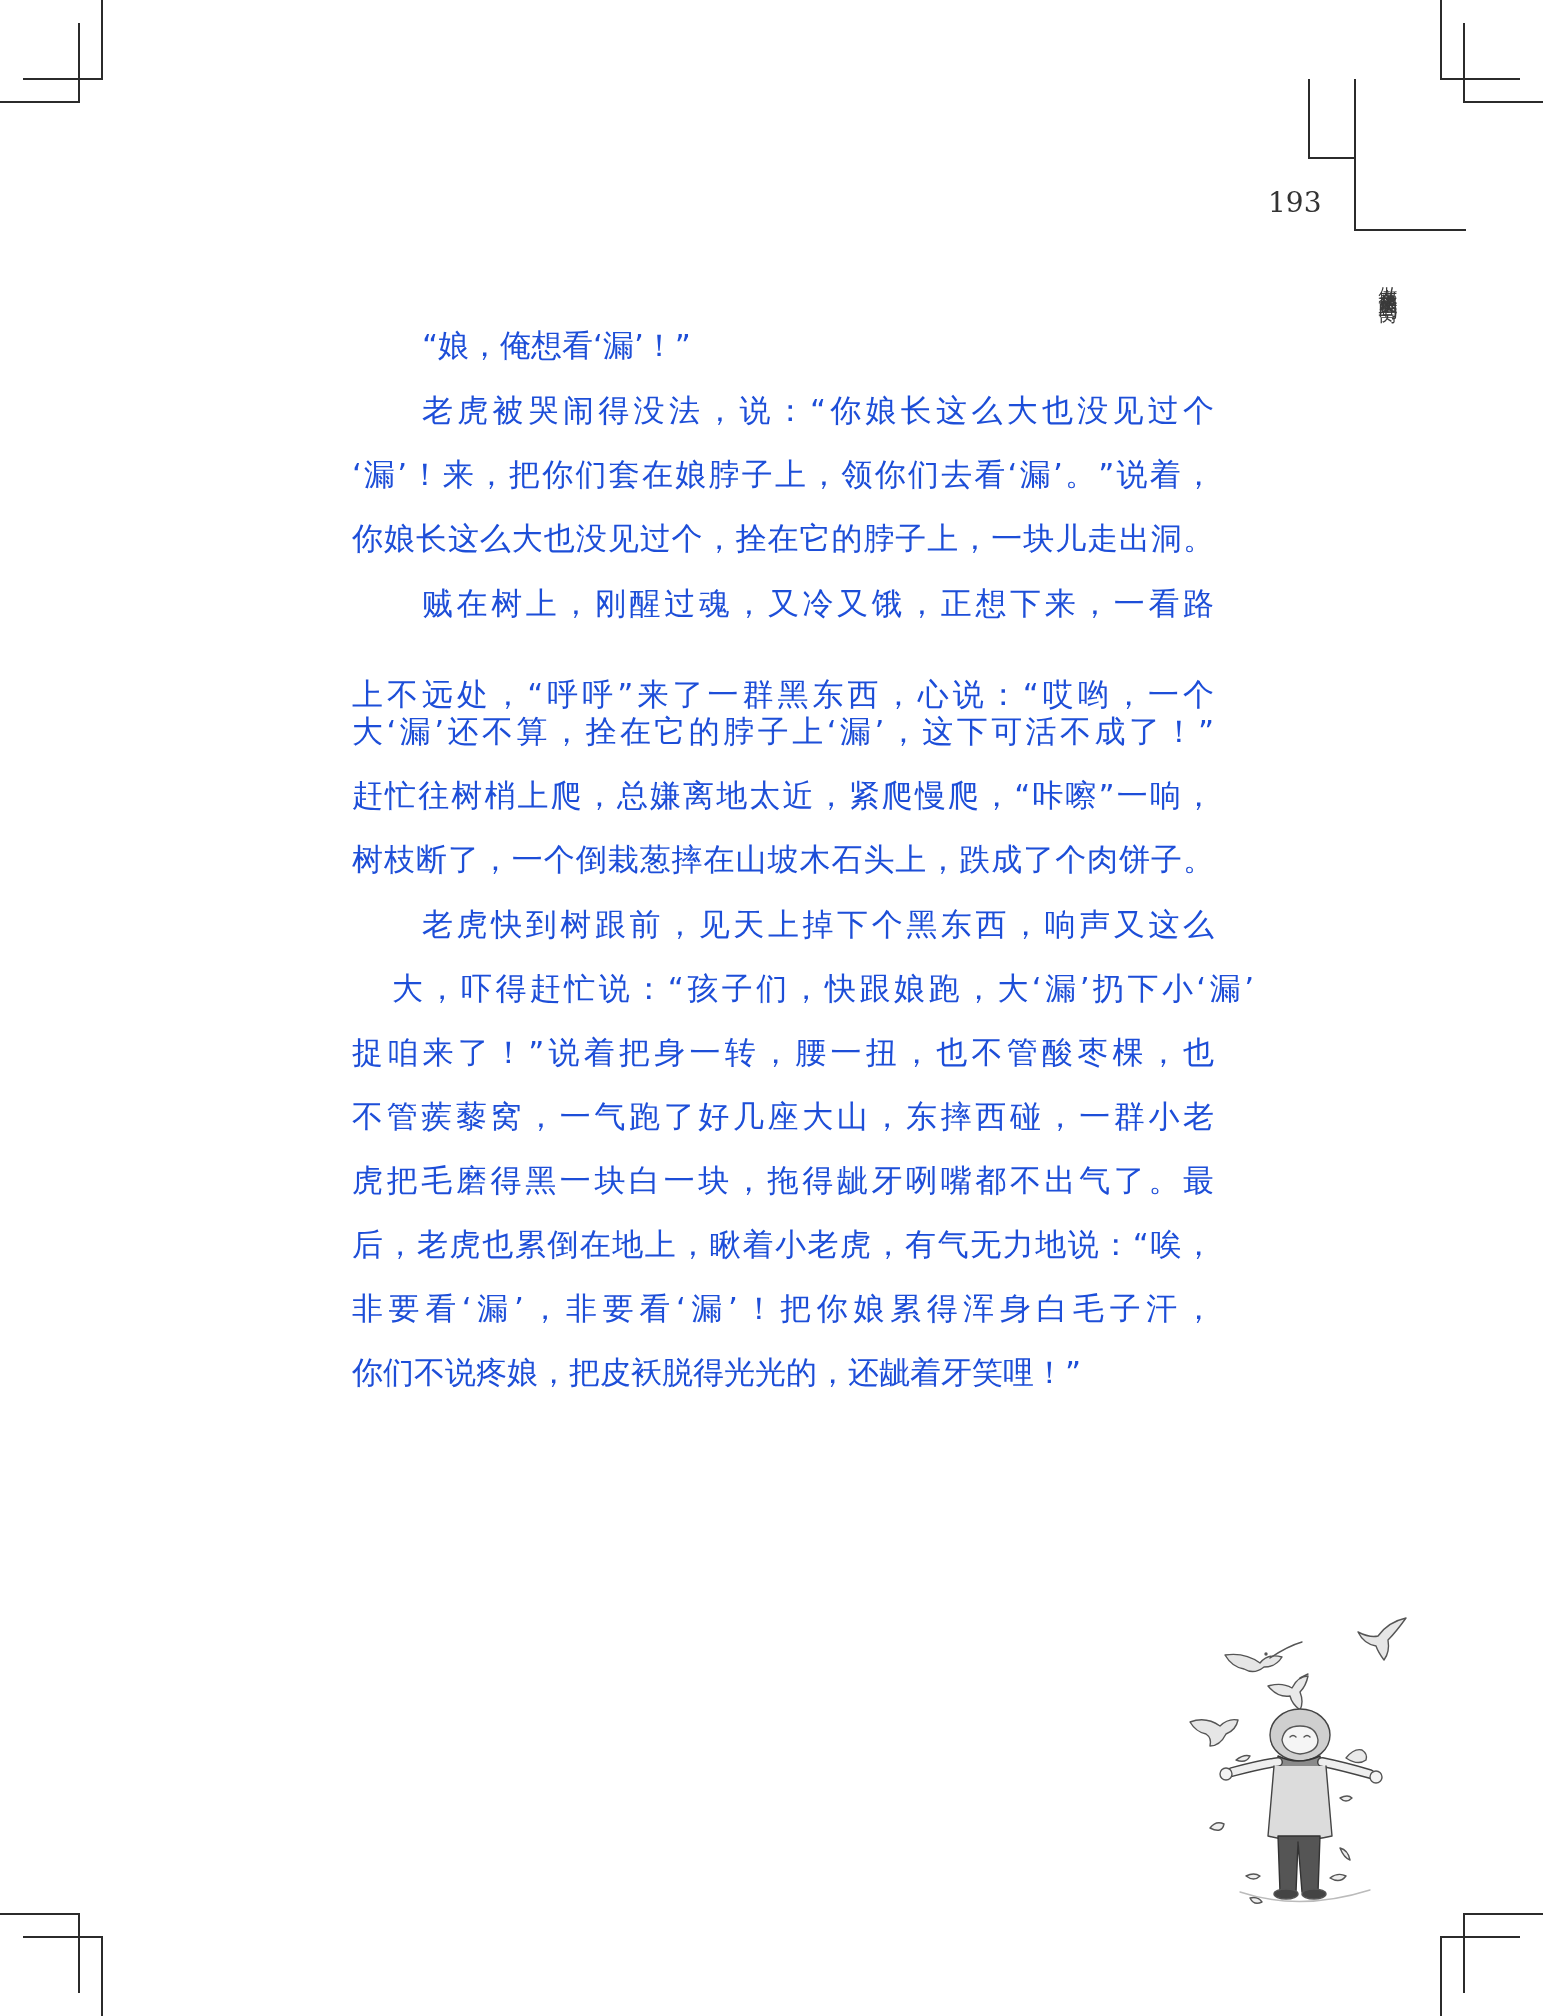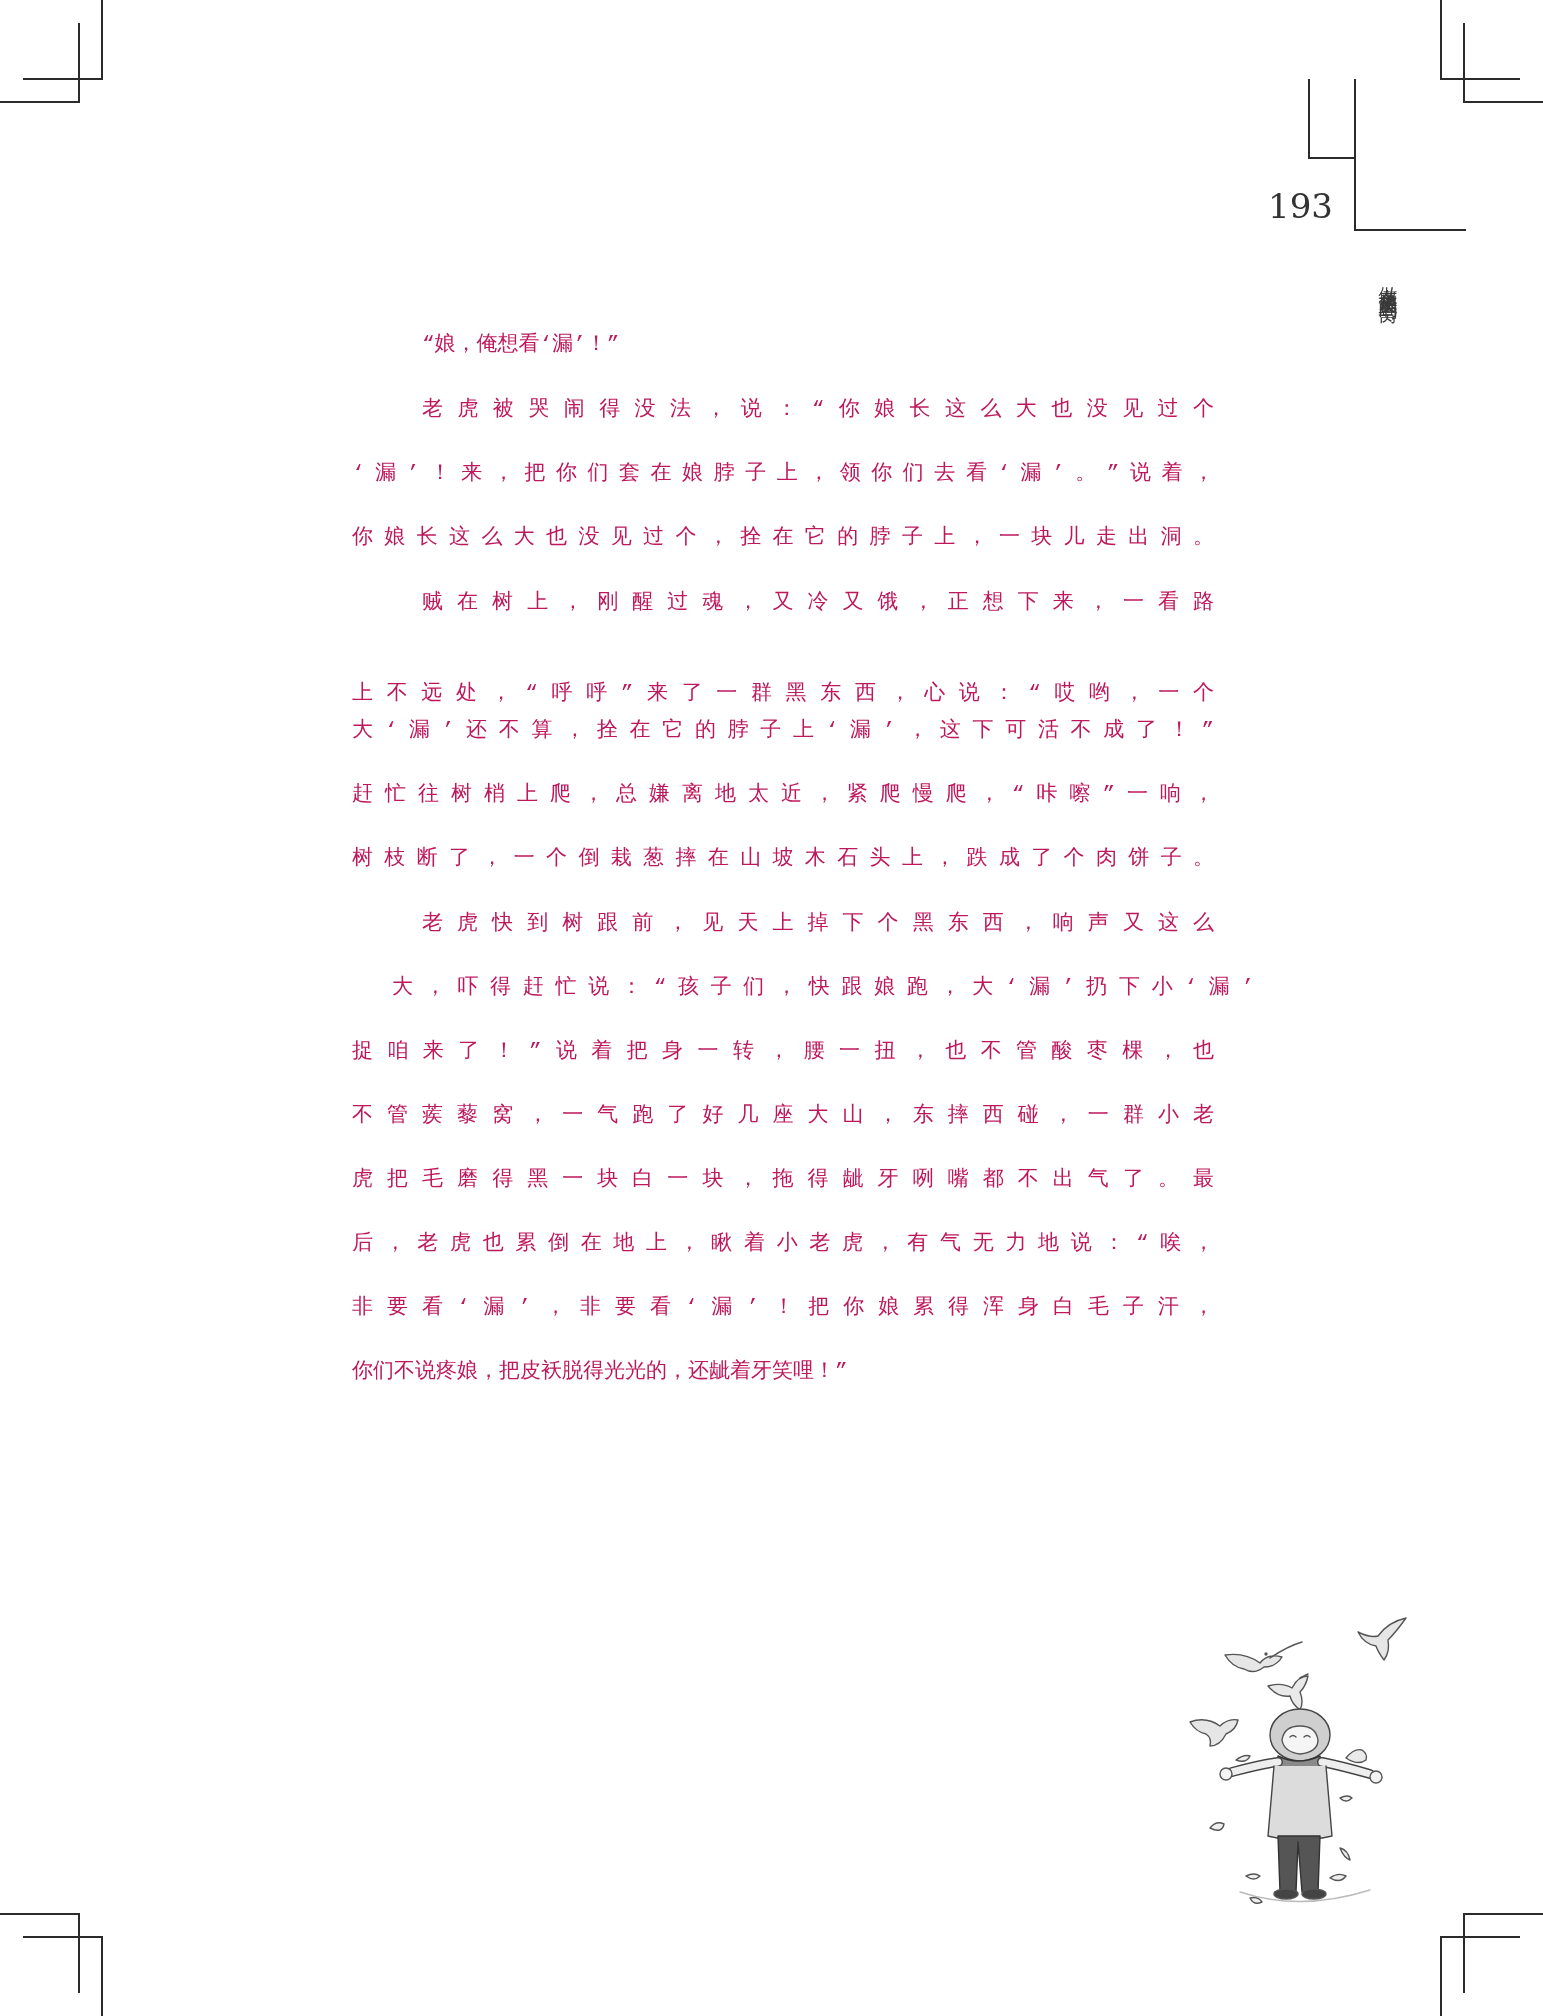--- a/index.html
+++ b/index.html
@@ -20,21 +20,21 @@
     background: #2b2b2b;
   }
   .h { height: 2px; }
   .v { width: 2px; }
 
   .page-number {
     position: absolute;
     left: 1268px;
     top: 186px;
     font-family: "DejaVu Serif", "Liberation Serif", serif;
-    font-size: 34px;
+    font-size: 28px;
     color: #333;
     letter-spacing: 0px;
   }
   .running-title {
     position: absolute;
     left: 1372px;
     top: 272px;
     width: 30px;
     font-size: 19px;
     line-height: 26.5px;
@@ -49,27 +49,26 @@
     position: absolute;
     left: 352px;
     top: 312px;
     width: 862px;
   }
   .line {
     position: absolute;
     left: 0;
     width: 862px;
     height: 44px;
-    font-size: 21px;
+    font-size: 31px;
     line-height: 44px;
     white-space: nowrap;
     text-align: justify;
     text-align-last: justify;
-    color: #be185d;
-    font-family: Liberation Mono, monospace;
+    color: #1d4ed8;
   }
   .line.indent {
     left: 70px;
     width: 792px;
   }
   .line.last {
     text-align: left;
     text-align-last: left;
   }
 

